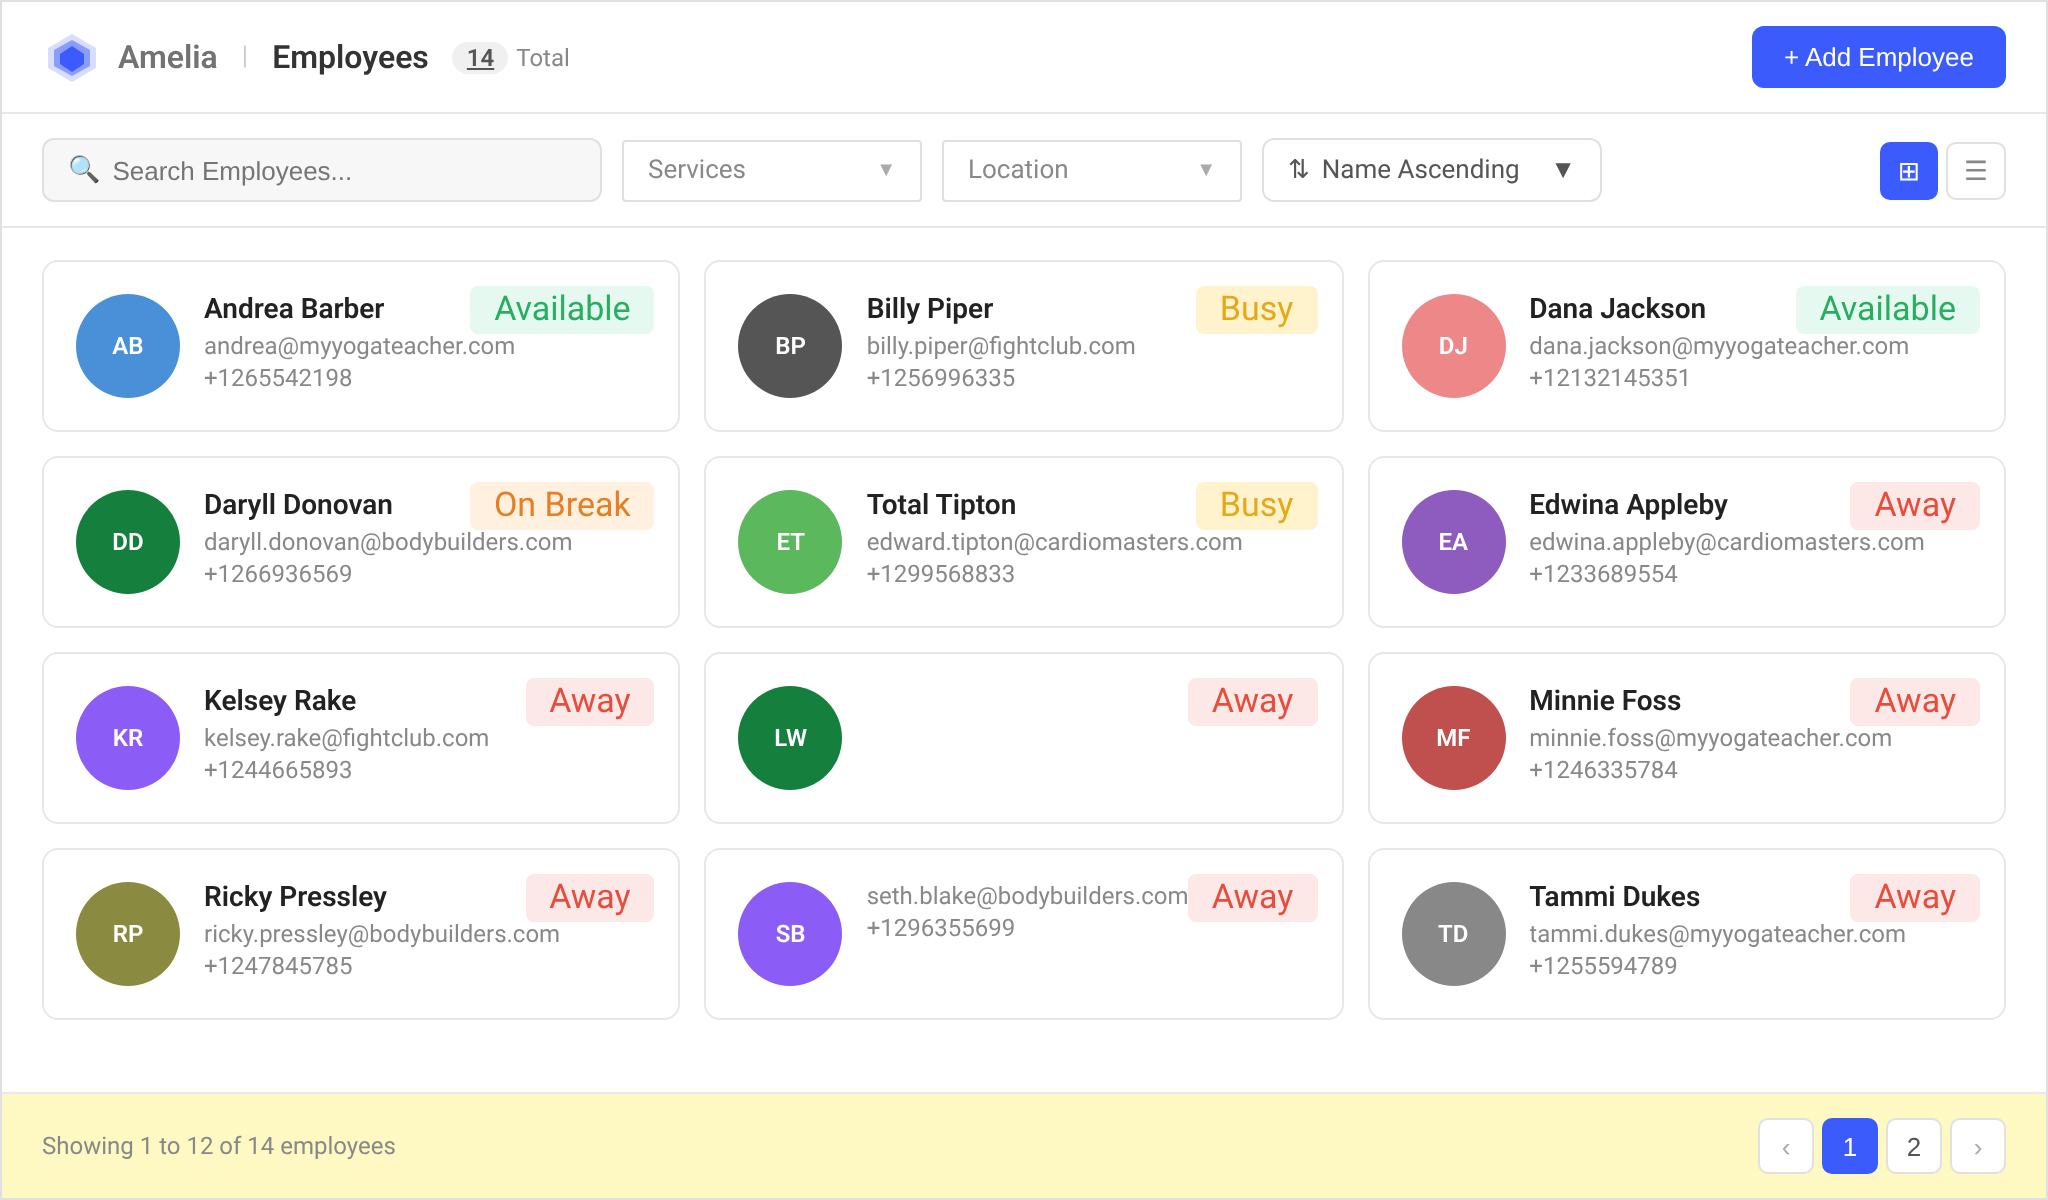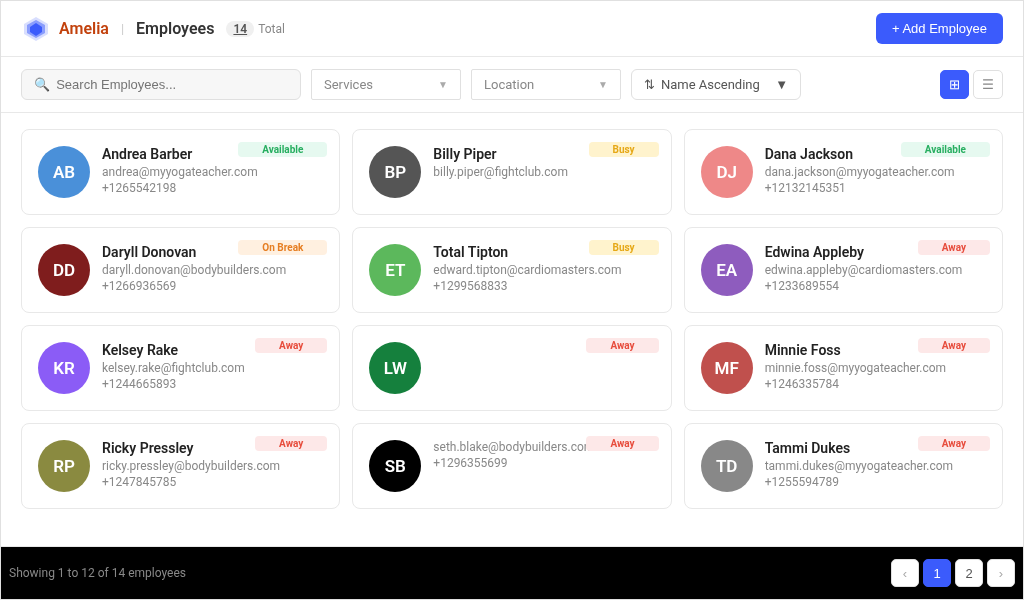--- a/index.html
+++ b/index.html
@@ -5,21 +5,21 @@
     * { box-sizing: border-box; margin: 0; padding: 0; }
     body { font-family: -apple-system, BlinkMacSystemFont, 'Segoe UI', Roboto, sans-serif; background: #f5f6fa; color: #333; font-size: 13px; }
 
     .app-container { width: 1024px; min-height: 600px; background: #fff; display: flex; flex-direction: column; border: 1px solid #e0e0e0; }
 
     
     .header { display: flex; align-items: center; justify-content: space-between; padding: 0 20px; height: 56px; border-bottom: 1px solid #e8e8e8; background: #fff; }
     .header-left { display: flex; align-items: center; gap: 12px; }
     .logo { display: flex; align-items: center; gap: 8px; }
     .logo-icon { width: 30px; height: 30px; }
-    .logo-text { font-size: 16px; font-weight: 600; color: #c2410c; }
+    .logo-text { font-size: 16px; font-weight: 600; color: #737373; }
     .page-title { font-size: 16px; font-weight: 600; color: #333; }
     .employee-count { display: flex; align-items: center; gap: 4px; }
     .count-badge { background: #f0f0f0; border-radius: 10px; padding: 1px 7px; font-size: 12px; font-weight: 600; color: #555; text-decoration: underline; }
     .count-label { font-size: 12px; color: #888; }
     .add-btn { background: #3b5bfc; color: #fff; border: none; border-radius: 6px; padding: 8px 16px; font-size: 13px; font-weight: 500; cursor: pointer; display: flex; align-items: center; gap: 6px; }
 
     
     .filters { display: flex; align-items: center; gap: 10px; padding: 12px 20px; border-bottom: 1px solid #e8e8e8; background: #fff; }
     .search-box { display: flex; align-items: center; gap: 6px; background: #f7f7f7; border: 1px solid #e0e0e0; border-radius: 6px; padding: 7px 12px; flex: 1; max-width: 280px; }
     .search-input { border: none; background: transparent; outline: none; font-size: 13px; color: #555; width: 100%; }
@@ -29,51 +29,51 @@
     .sort-icon { color: #555; }
     .view-toggle { display: flex; gap: 4px; margin-left: auto; }
     .view-btn { background: #fff; border: 1px solid #e0e0e0; border-radius: 5px; padding: 6px 8px; cursor: pointer; color: #888; }
     .view-btn.active { background: #3b5bfc; border-color: #3b5bfc; color: #fff; }
 
     
     .content { padding: 16px 20px; flex: 1; }
     .employee-grid { display: grid; grid-template-columns: repeat(3, 1fr); gap: 12px; }
     .employee-card { background: #fff; border: 1px solid #e8e8e8; border-radius: 8px; padding: 16px; position: relative; display: flex; align-items: flex-start; gap: 12px; }
     .avatar { width: 52px; height: 52px; border-radius: 50%; overflow: hidden; flex-shrink: 0; background: #ddd; }
-    .avatar-placeholder { width: 100%; height: 100%; display: flex; align-items: center; justify-content: center; font-size: 17px; font-weight: 600; color: #fff; }
+    .avatar-placeholder { width: 100%; height: 100%; display: flex; align-items: center; justify-content: center; font-size: 12px; font-weight: 600; color: #fff; }
     .employee-info { flex: 1; min-width: 0; }
     .employee-name { font-size: 14px; font-weight: 600; color: #222; margin-bottom: 3px; }
     .employee-email { font-size: 12px; color: #888; margin-bottom: 2px; white-space: nowrap; overflow: hidden; text-overflow: ellipsis; }
     .employee-phone { font-size: 12px; color: #888; }
-    .status-badge { position: absolute; top: 12px; right: 12px; border-radius: 4px; padding: 2px 24px; font-size: 10px; font-weight: 700; }
+    .status-badge { position: absolute; top: 12px; right: 12px; border-radius: 4px; padding: 2px 12px; font-size: 17px; font-weight: 400; }
     .status-available { background: #e6f9f0; color: #27ae60; }
     .status-busy { background: #fff3cd; color: #e6a817; }
     .status-away { background: #fde8e8; color: #e74c3c; }
     .status-on-break { background: #fff0e0; color: #e67e22; }
 
     
-    .footer { display: flex; align-items: center; justify-content: space-between; padding: 12px 8px; border-top: 1px solid #e8e8e8; background: #000000; }
+    .footer { display: flex; align-items: center; justify-content: space-between; padding: 12px 20px; border-top: 1px solid #e8e8e8; background: #fef9c3; }
     .footer-info { font-size: 12px; color: #888; }
     .pagination { display: flex; align-items: center; gap: 4px; }
     .page-btn { background: #fff; border: 1px solid #e0e0e0; border-radius: 5px; width: 28px; height: 28px; display: flex; align-items: center; justify-content: center; cursor: pointer; font-size: 13px; color: #555; }
     .page-btn.active { background: #3b5bfc; border-color: #3b5bfc; color: #fff; }
     .page-btn.arrow { color: #aaa; }
 
     
     .av-blue { background: #4a90d9; }
     .av-dark { background: #555; }
     .av-pink { background: #e88; }
-    .av-orange { background: #7f1d1d; }
+    .av-orange { background: #15803d; }
     .av-green { background: #5cb85c; }
     .av-purple { background: #8e5cbe; }
     .av-teal { background: #8b5cf6; }
     .av-brown { background: #15803d; }
     .av-red { background: #c0504d; }
     .av-olive { background: #8a8a40; }
-    .av-navy { background: #000000; }
+    .av-navy { background: #8b5cf6; }
     .av-gray { background: #888; }
   </style>
 </head>
 <body>
 
 <div class="app-container">
 
   <div class="header">
     <div class="header-left">
       <div class="logo">
@@ -135,20 +135,21 @@
       </div>
       <span class="status-badge status-available">Available</span>
     </div>
         <div class="employee-card">
       <div class="avatar av-dark">
         <div class="avatar-placeholder">BP</div>
       </div>
       <div class="employee-info">
         <div class="employee-name">Billy Piper</div>
         <div class="employee-email">billy.piper@fightclub.com</div>
+        <div class="employee-phone">+1256996335</div>
       </div>
       <span class="status-badge status-busy">Busy</span>
     </div>
         <div class="employee-card">
       <div class="avatar av-pink">
         <div class="avatar-placeholder">DJ</div>
       </div>
       <div class="employee-info">
         <div class="employee-name">Dana Jackson</div>
         <div class="employee-email">dana.jackson@myyogateacher.com</div>

